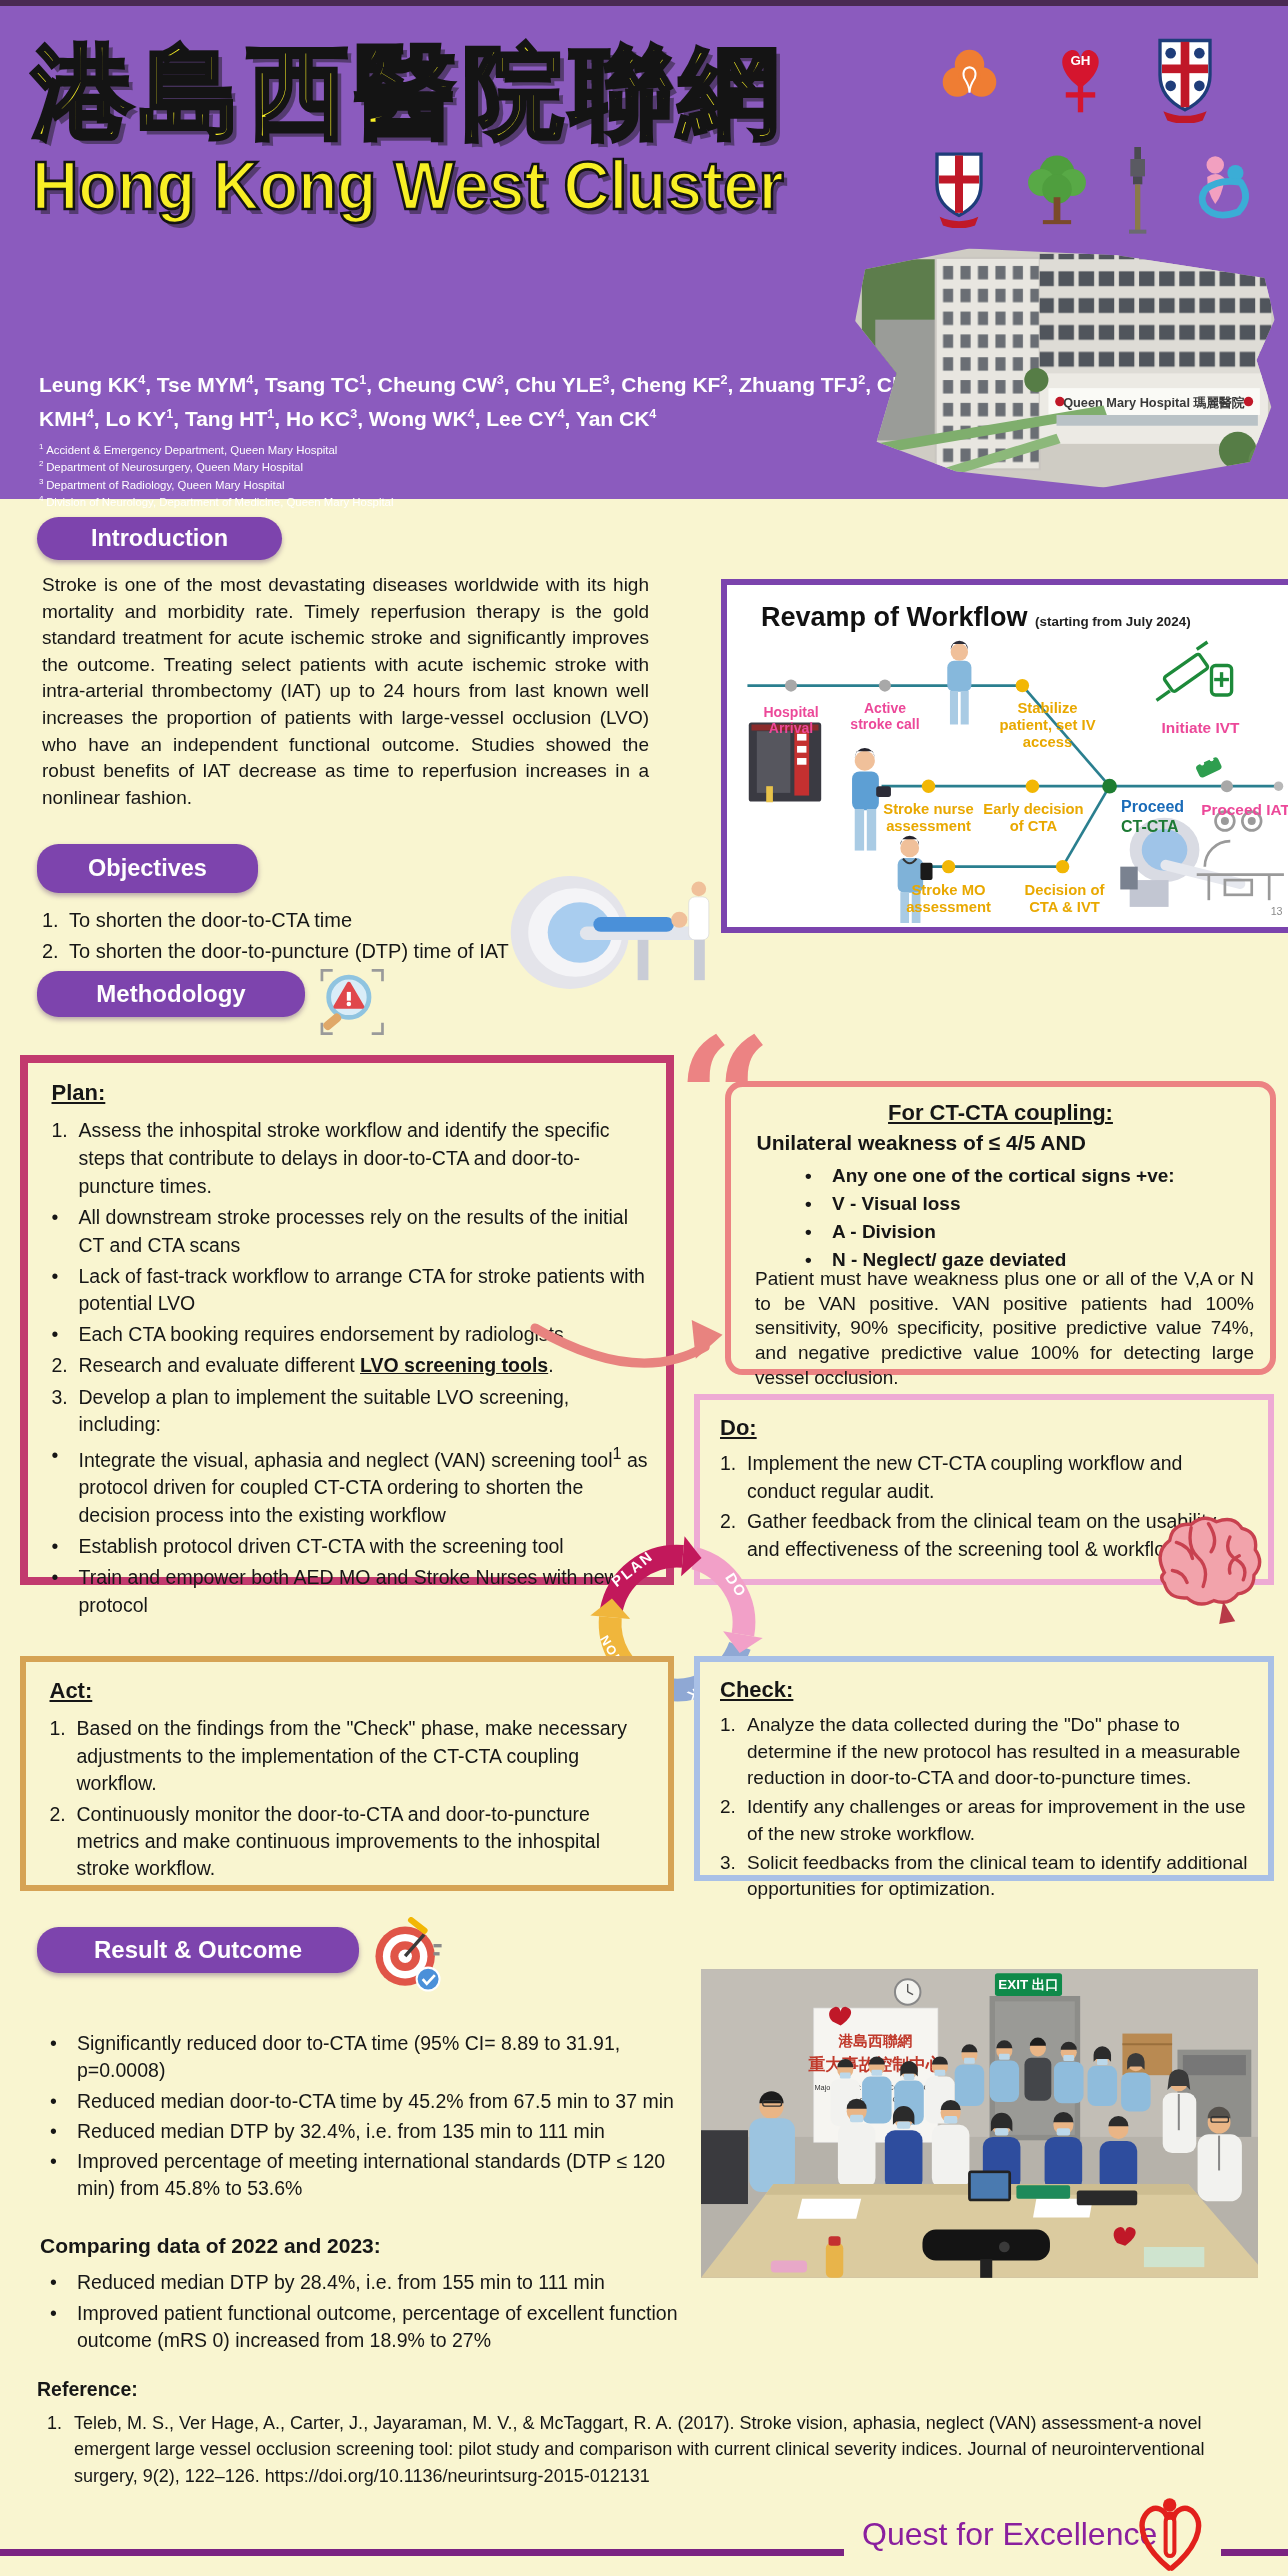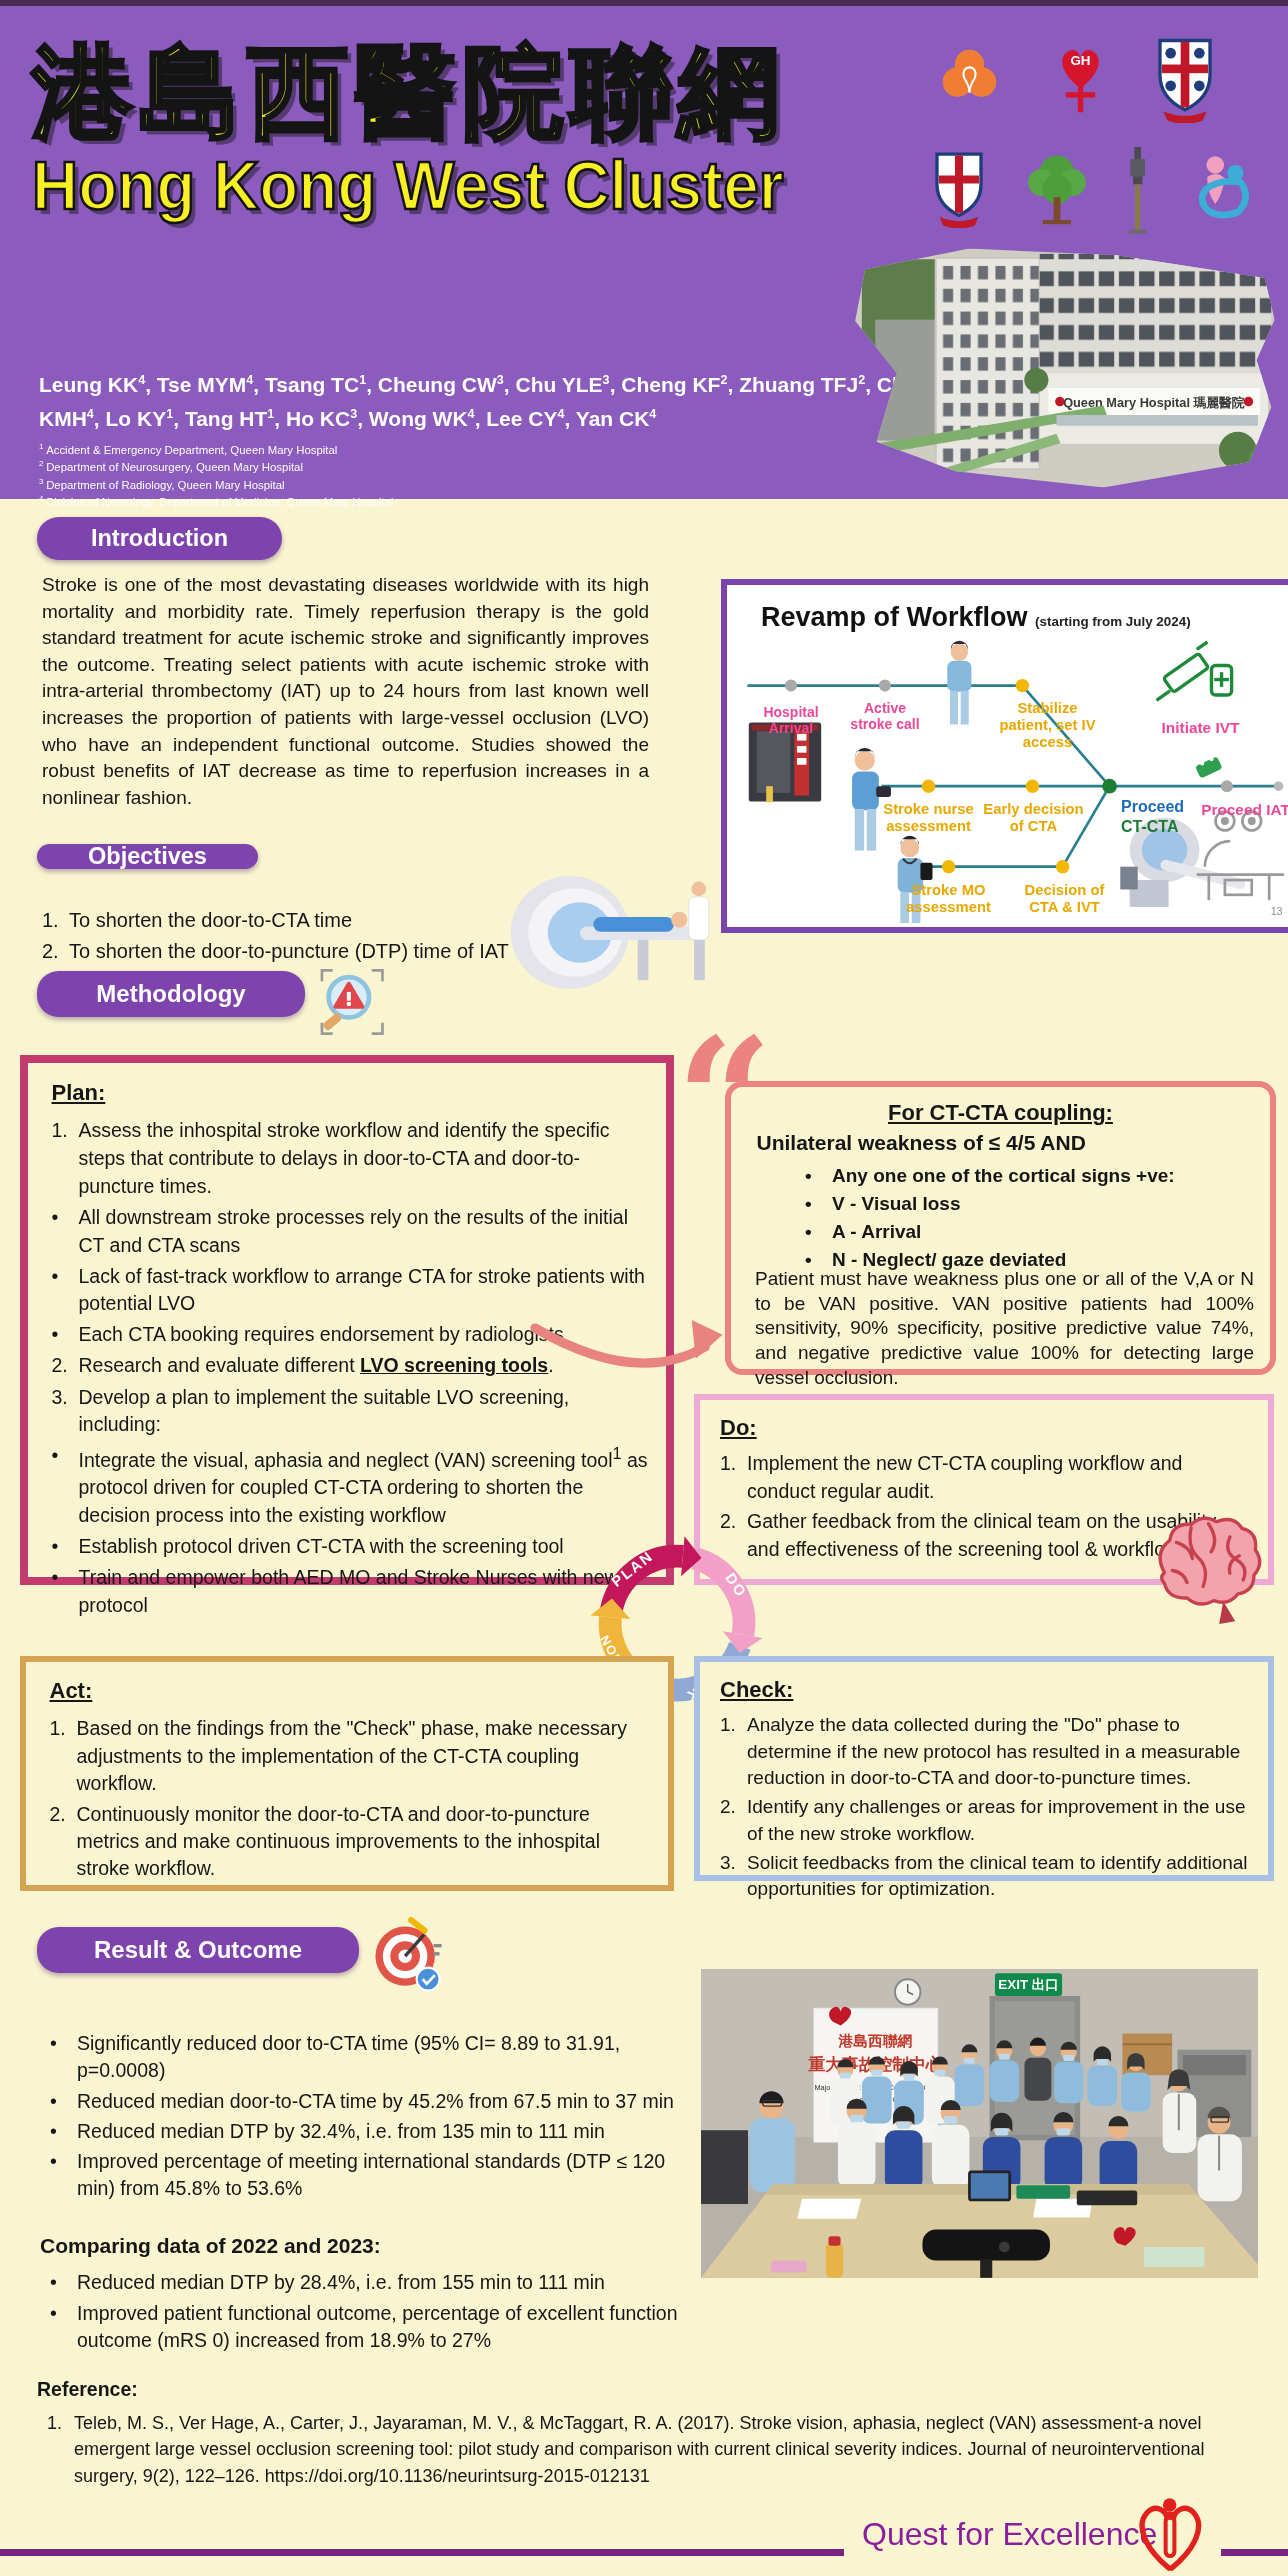--- a/index.html
+++ b/index.html
@@ -253,21 +253,21 @@
     <div class="wflabel wf-y" style="left:153px;top:216px;width:97px;font-size:14.8px">Stroke nurse assessment</div>
     <div class="wflabel wf-y" style="left:256px;top:216px;width:101px;font-size:14.8px">Early decision of CTA</div>
     <div class="wflabel wf-y" style="left:173px;top:297px;width:97px;font-size:14.8px">Stroke MO assessment</div>
     <div class="wflabel wf-y" style="left:287px;top:297px;width:101px;font-size:14.8px">Decision of CTA &amp; IVT</div>
     <div class="wflabel" style="left:394px;top:213px;width:74px;font-size:16px;color:#1a6bb8;text-align:left">Proceed</div>
     <div class="wflabel" style="left:394px;top:233px;width:74px;font-size:16px;color:#1d7a34;text-align:left">CT-CTA</div>
     <div class="wflabel wf-g" style="left:423px;top:134px;width:101px;font-size:15.4px">Initiate IVT</div>
     <div class="wflabel wf-g" style="left:470px;top:216px;width:97px;font-size:15.4px">Proceed IAT</div>
   </div>
 
-  <div class="pill" style="left:37px;top:844px;width:221px;height:25px;font-size:23.5px">Objectives</div>
+  <div class="pill" style="left:37px;top:844px;width:221px;height:49px;font-size:23.5px">Objectives</div>
   <div class="abs" style="left:42px;top:904px;width:644px;font-size:20px;line-height:1.35">
       <div class="li">
         <span class="li-m">1.</span>
         <span class="li-c">To shorten the door-to-CTA time</span>
       </div>
       <div class="li">
         <span class="li-m">2.</span>
         <span class="li-c">To shorten the door-to-puncture (DTP) time of IAT</span>
       </div>
     </div>
@@ -357,21 +357,21 @@
         <div class="li">
           <span class="li-m">•</span>
           <span class="li-c">Any one one of the cortical signs +ve:</span>
         </div>
         <div class="li">
           <span class="li-m">•</span>
           <span class="li-c">V - Visual loss</span>
         </div>
         <div class="li">
           <span class="li-m">•</span>
-          <span class="li-c">A - Arrival</span>
+          <span class="li-c">A - Division</span>
         </div>
         <div class="li">
           <span class="li-m">•</span>
           <span class="li-c">N - Neglect/ gaze deviated</span>
         </div>
       </div>
     <div class="para" style="left:24px;top:180px;width:499px;font-size:19px;line-height:1.3">Patient must have weakness plus one or all of the V,A or N to be VAN positive. VAN positive patients had 100% sensitivity, 90% specificity, positive predictive value 74%, and negative predictive value 100% for detecting large vessel occlusion.</div>
   </div>
 
   <div class="pbox" style="left:694px;top:1394px;width:580px;height:191px;border:6.7px solid #eeaad4">

